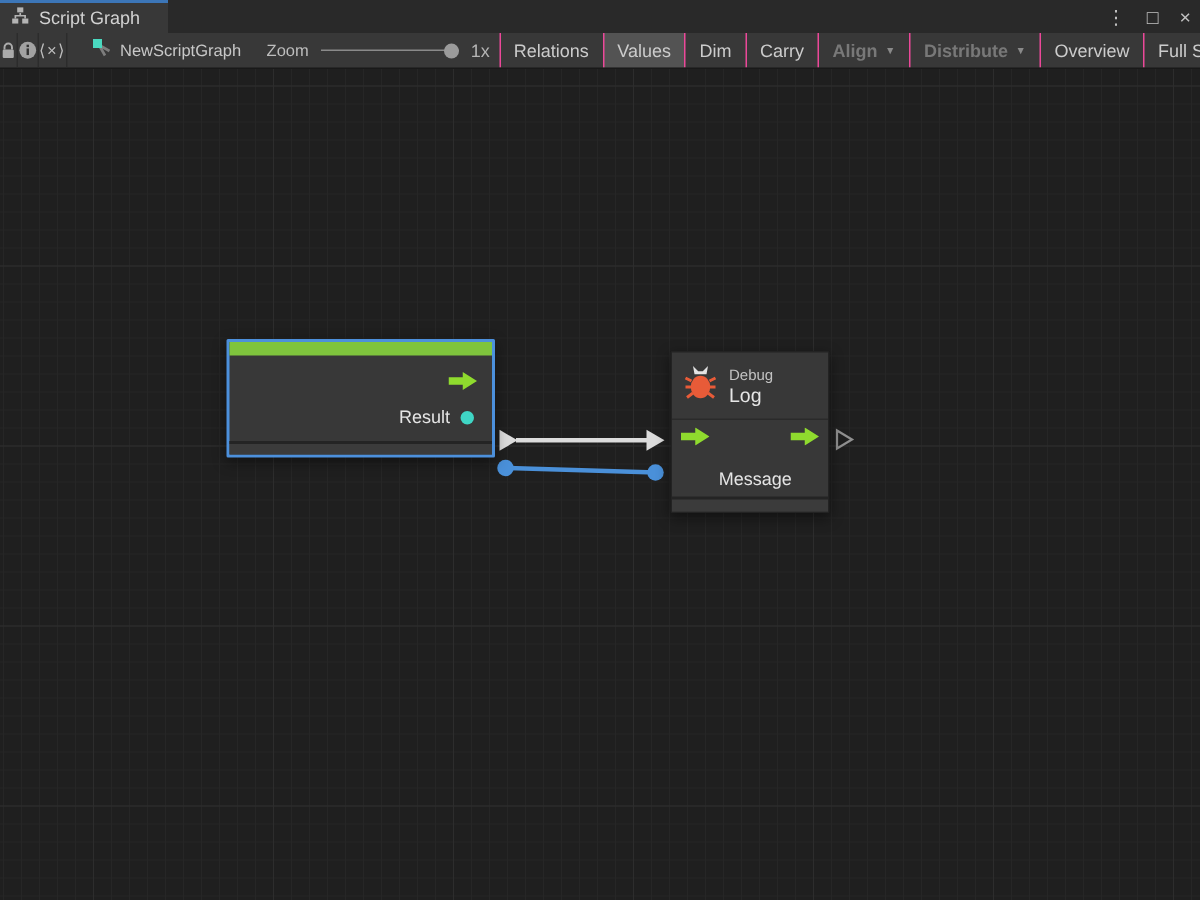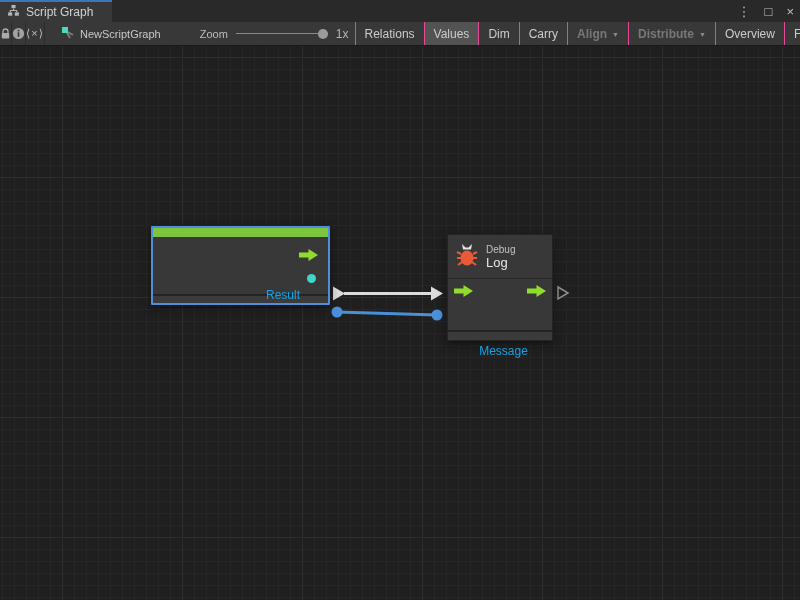--- a/index.html
+++ b/index.html
@@ -19,21 +19,21 @@
 
   
   .toolbar { height:24px; background:#383838; border-bottom:1px solid #191919;
     display:flex; align-items:stretch; overflow:hidden; color:#c8c8c8; font-size:12px; }
   .tool-btn { display:flex; align-items:center; justify-content:center;
     border-right:1px solid #2c2c2c; cursor:default; }
   .tool-btn.icon-btn { width:25px; }
   .tool-btn.code-btn { width:72px; color:#bdbdbd; font-size:11px; letter-spacing:1px; }
   .graph-btn { display:flex; align-items:center; gap:5px; padding:0 10px 0 10px;
     margin-left:6px; font-size:11px; color:#c8c8c8; }
-  .zoom-group { display:flex; align-items:center; gap:8px; margin-left:29px; font-size:11px; color:#bdbdbd; }
+  .zoom-group { display:flex; align-items:center; gap:8px; margin-left:7px; font-size:11px; color:#bdbdbd; }
   .zoom-track { position:relative; width:92px; height:12px; }
   .zoom-track::before { content:""; position:absolute; left:0; right:0; top:5.5px; height:1px; background:#8a8a8a; }
   .zoom-handle { position:absolute; top:1px; left:82px; width:10px; height:10px;
     border-radius:50%; background:#9b9b9b; }
   .zoom-val { font-size:12px; color:#b5b5b5; }
   .btn-row { display:flex; align-items:stretch; margin-left:6px; }
   .tb-btn { display:flex; align-items:center; padding:0 9px; border-left:1px solid #ec4899;
     white-space:nowrap; color:#cccccc; cursor:default; }
   .tb-btn.active { background:#535353; }
   .tb-btn.disabled { color:#787878;font-weight:bold; }
@@ -57,21 +57,21 @@
   .node-colorbar { height:9px; background:#7fc43d; }
   .node-header { display:flex; align-items:center; gap:7px; padding:5px 8px 5px 7px;
     border-bottom:1px solid #2a2a2a; }
   .node-title { font-size:13px; color:#e6e6e6; white-space:nowrap; }
   .node-surtitle { font-size:10px; color:#c2c2c2; }
   .node-subtitle { font-size:11px; color:#9d9d9d; margin-top:1px; }
   .node-body { padding-top:8px; }
   .port-row { height:22px; display:flex; align-items:center; }
   .row-right { justify-content:flex-end; }
   .row-between { justify-content:space-between; }
-  .port-label { font-size:12px; color:#0ea5e9;margin-top:33px; }
+  .port-label { font-size:12px; color:#e5e5e5; }
   .dot { width:9px; height:9px; border-radius:50%; display:inline-block; }
   .dot-teal { background:#3fd6c5; }
   .dot-gray { background:#9a9a9a; }
   .node-footer { height:9px; background:#3b3b3b; border-top:2px solid #242424; margin-top:5px; }
 
   .event-node { left:151px; top:180px; width:179px; }
   .event-node .node-body { padding-bottom:0; }
   .log-node { left:447px; top:188px; width:106px; }
   .log-node .node-body { padding-top:2px; }
 </style>

